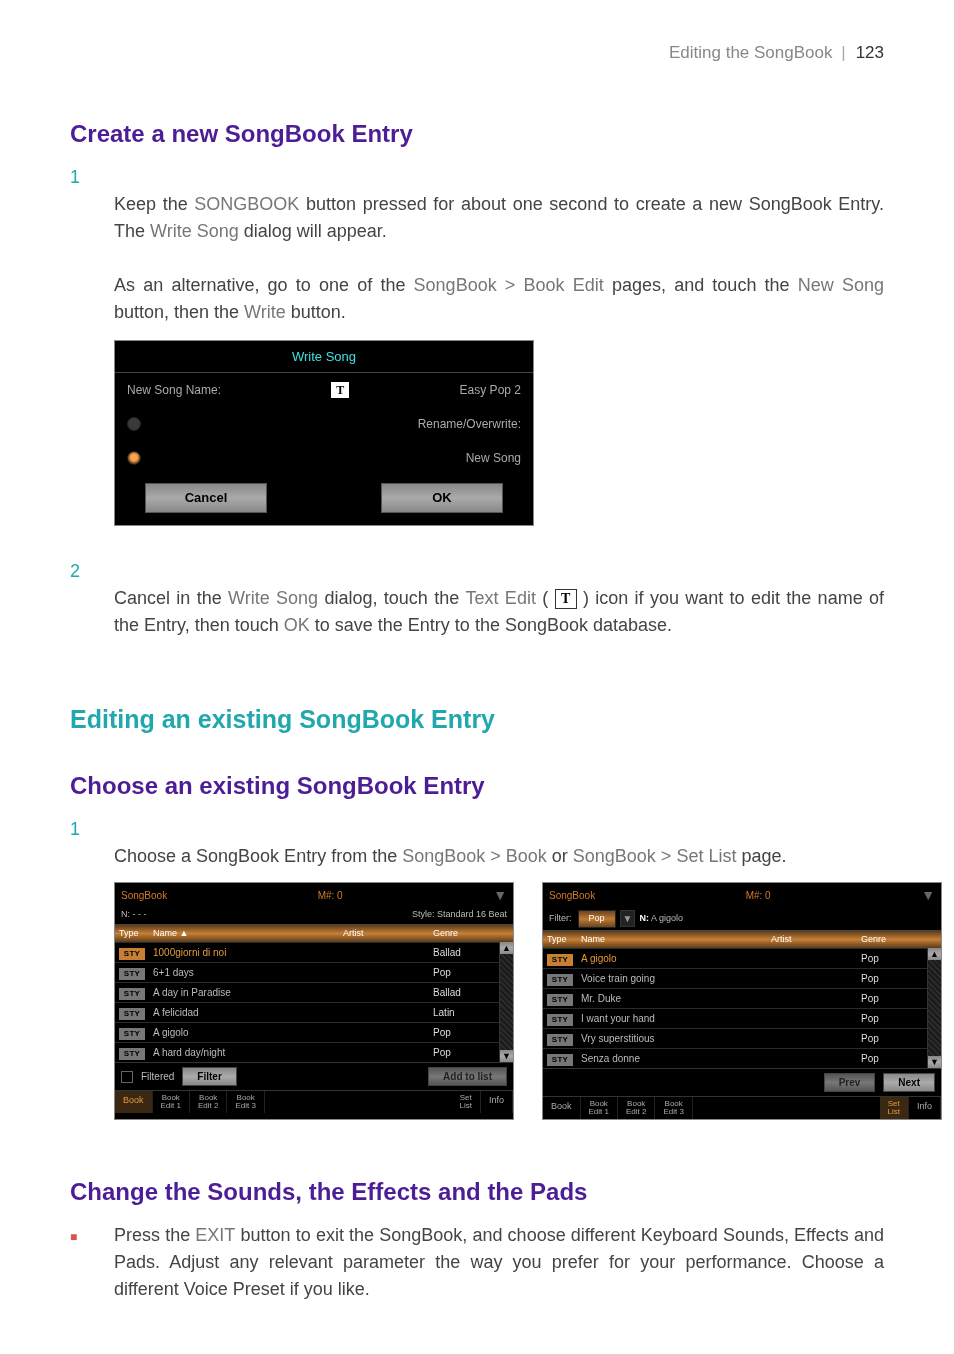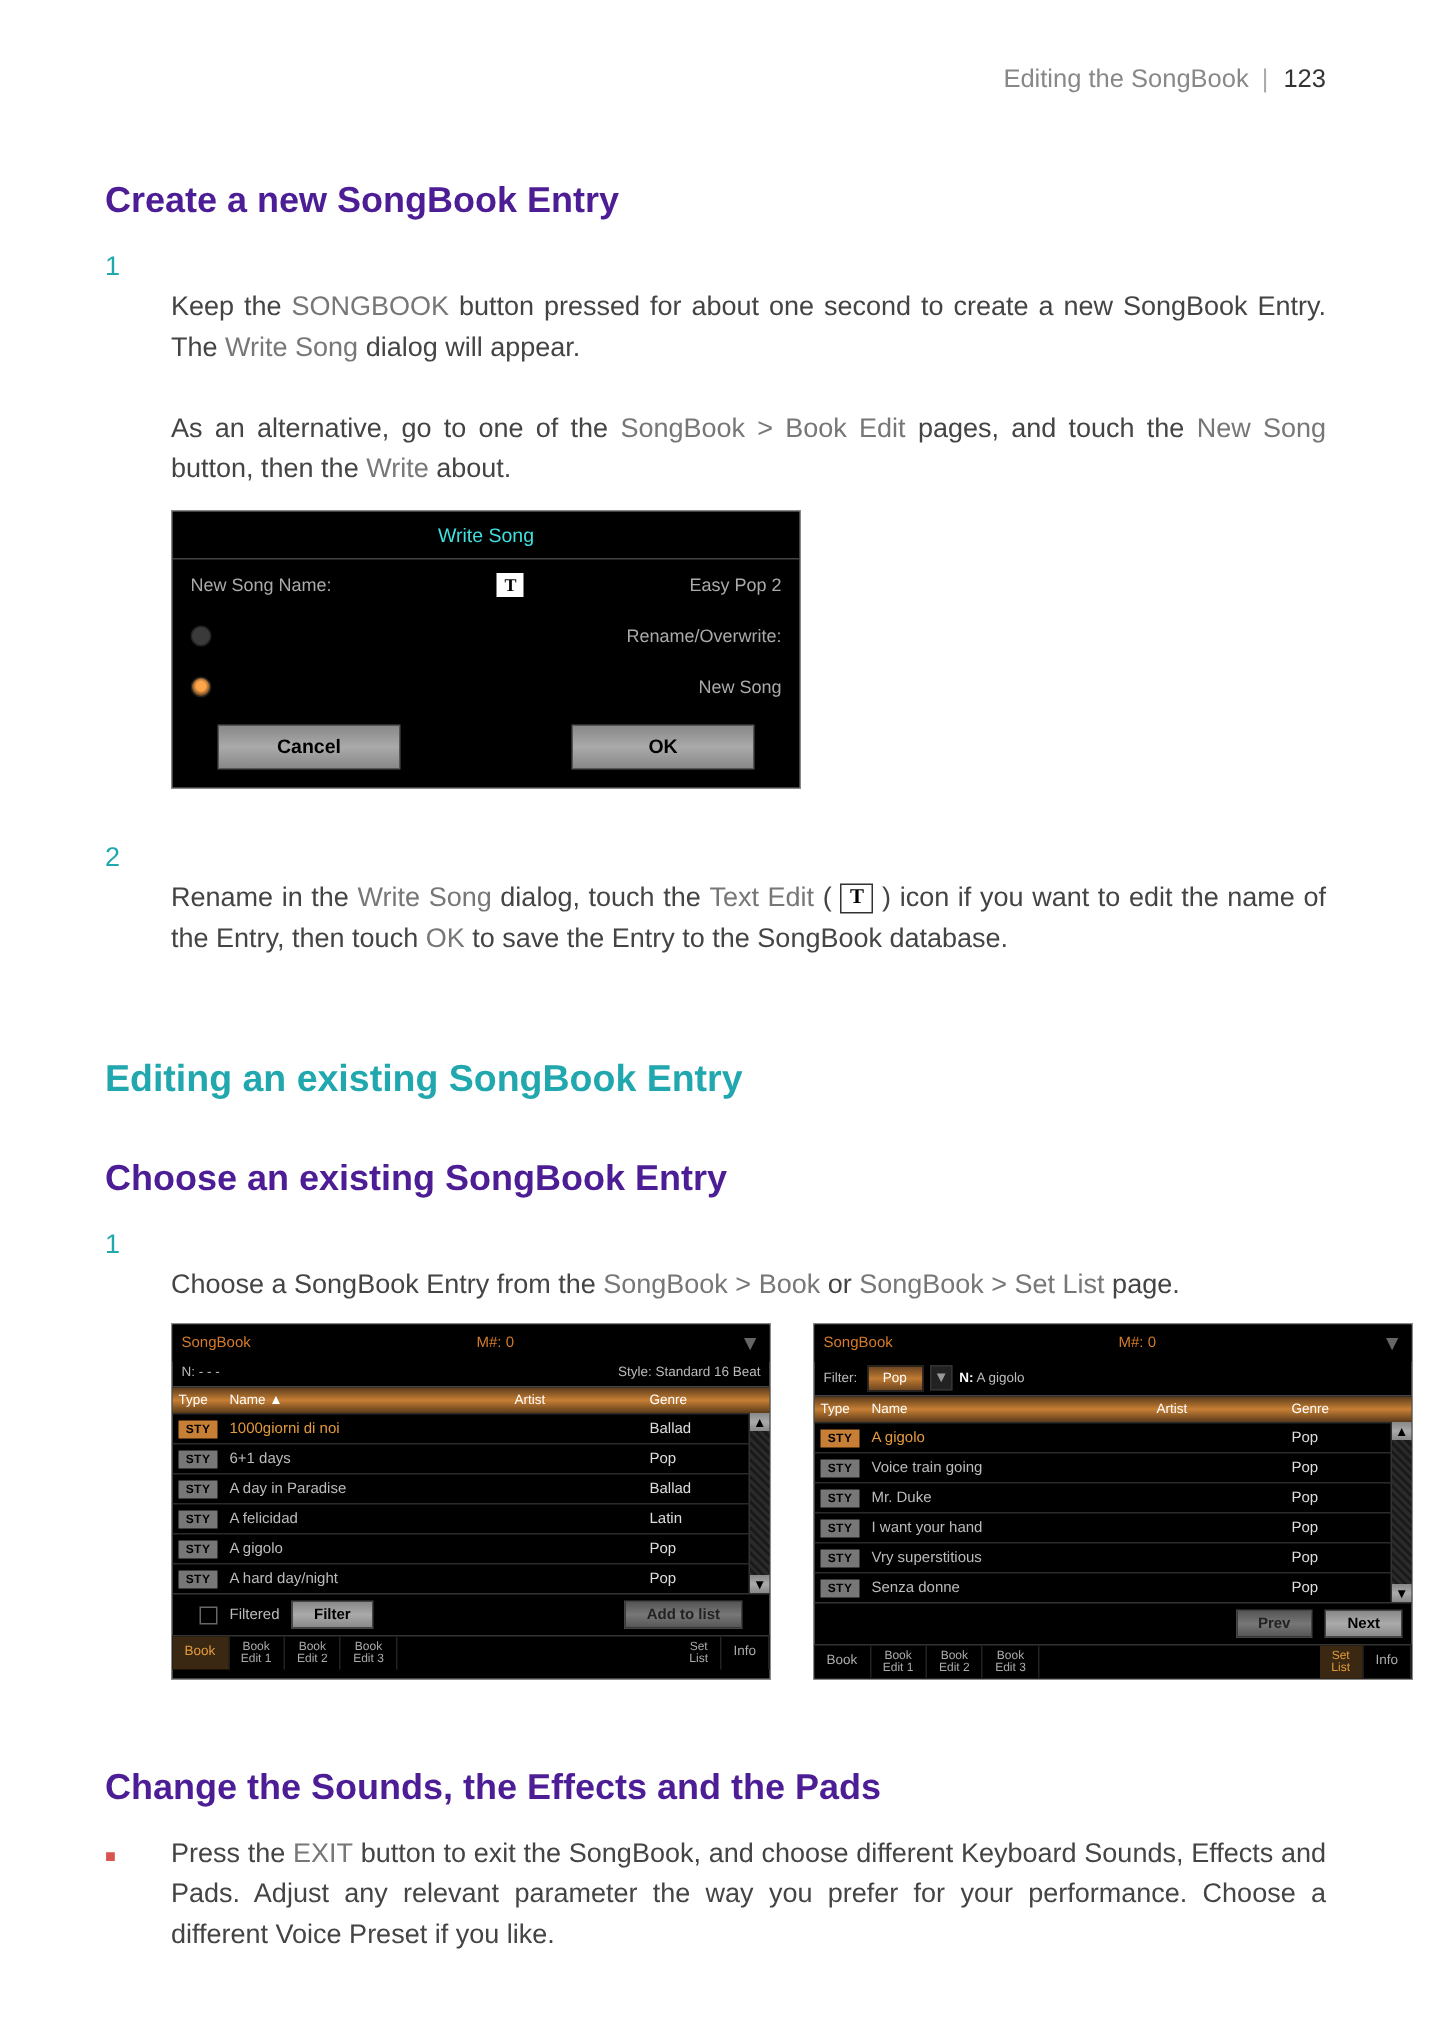--- a/index.html
+++ b/index.html
@@ -150,21 +150,21 @@
     border-left:1px solid #333;
   }
   .scroll-btn {
     background: linear-gradient(#888,#aaa,#888);
     color:#000; text-align:center;
     font-size:9px; line-height:12px;
     height:12px;
   }
   .lp-filterbar {
     display:flex; align-items:center; gap:8px;
-    padding:4px 18px;
+    padding:4px 6px;
     border-top:1px solid #333;
   }
   .chk {
     width:12px;height:12px;background:#000;border:1px solid #666;
   }
   .fbtn {
     background: linear-gradient(#888,#aaa,#888);
     color:#000; font-weight:700;
     padding:1px 14px; font-size:10px;
     border:1px solid #444;
@@ -202,21 +202,21 @@
 
 <h3 class="heading">Create a new SongBook Entry</h3>
 
 <div class="step">
   <div class="step-num">1</div>
   <div class="step-body">
     <p>
       <span>Keep the </span><span class="cap">SONGBOOK</span><span> button pressed for about one second to create a new SongBook Entry. The </span><span class="cap">Write Song</span><span> dialog will appear.</span>
     </p>
     <p>
-      <span>As an alternative, go to one of the </span><span class="cap">SongBook &gt; Book Edit</span><span> pages, and touch the </span><span class="cap">New Song</span><span> button, then the </span><span class="cap">Write</span><span> about.</span>
+      <span>As an alternative, go to one of the </span><span class="cap">SongBook &gt; Book Edit</span><span> pages, and touch the </span><span class="cap">New Song</span><span> button, then the </span><span class="cap">Write</span><span> button.</span>
     </p>
 
     <div class="ws-dialog">
       <div class="ws-title">Write Song</div>
       <div class="ws-row">
         <span>New Song Name:</span>
         <span class="T">T</span>
         <span>Easy Pop 2</span>
       </div>
       <div class="ws-row">
@@ -232,21 +232,21 @@
         <div class="ws-btn">OK</div>
       </div>
     </div>
   </div>
 </div>
 
 <div class="step">
   <div class="step-num">2</div>
   <div class="step-body">
     <p>
-      <span>Rename in the </span><span class="cap">Write Song</span><span> dialog, touch the </span><span class="cap">Text Edit</span><span> ( </span><span class="boxed-T">T</span><span> ) icon if you want to edit the name of the Entry, then touch </span><span class="cap">OK</span><span> to save the Entry to the SongBook database.</span>
+      <span>Cancel in the </span><span class="cap">Write Song</span><span> dialog, touch the </span><span class="cap">Text Edit</span><span> ( </span><span class="boxed-T">T</span><span> ) icon if you want to edit the name of the Entry, then touch </span><span class="cap">OK</span><span> to save the Entry to the SongBook database.</span>
     </p>
   </div>
 </div>
 
 <h2 class="section">Editing an existing SongBook Entry</h2>
 
 <h3 class="heading">Choose an existing SongBook Entry</h3>
 
 <div class="step">
   <div class="step-num">1</div>

